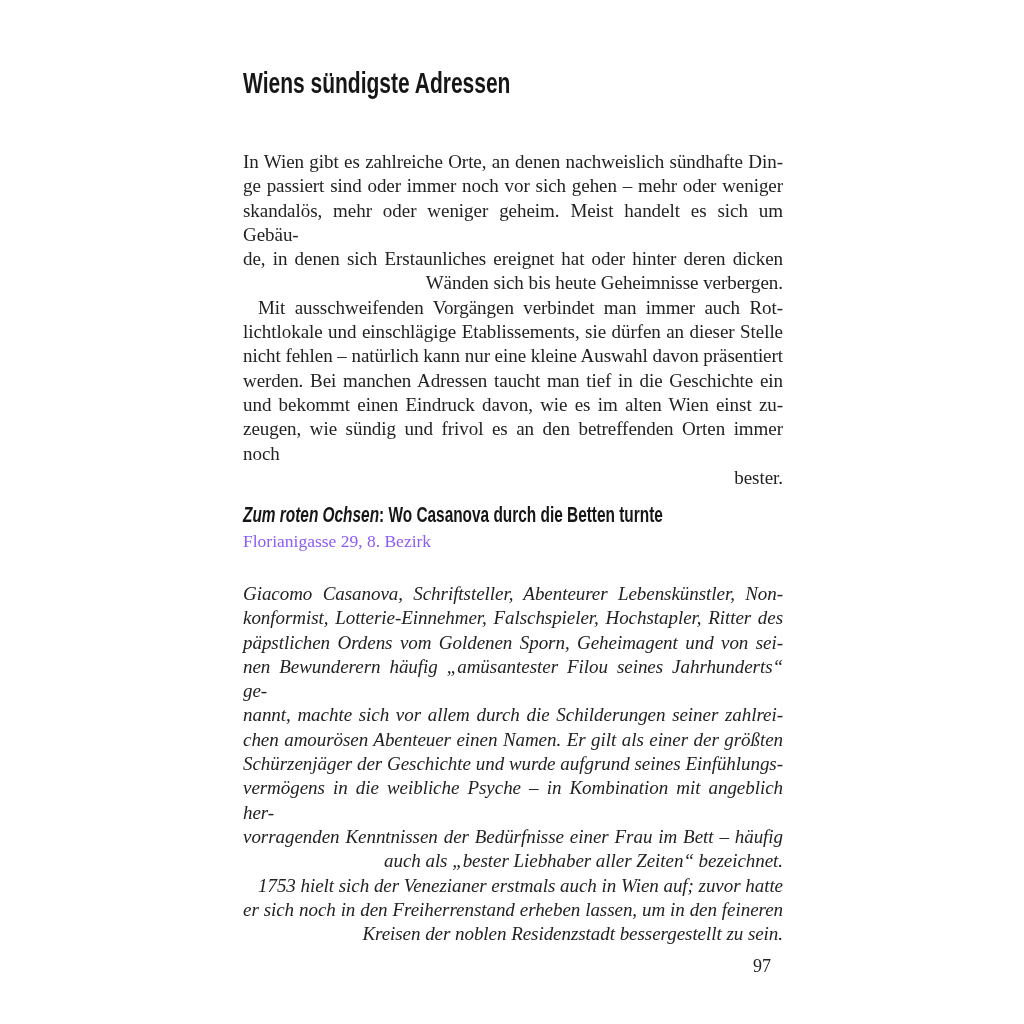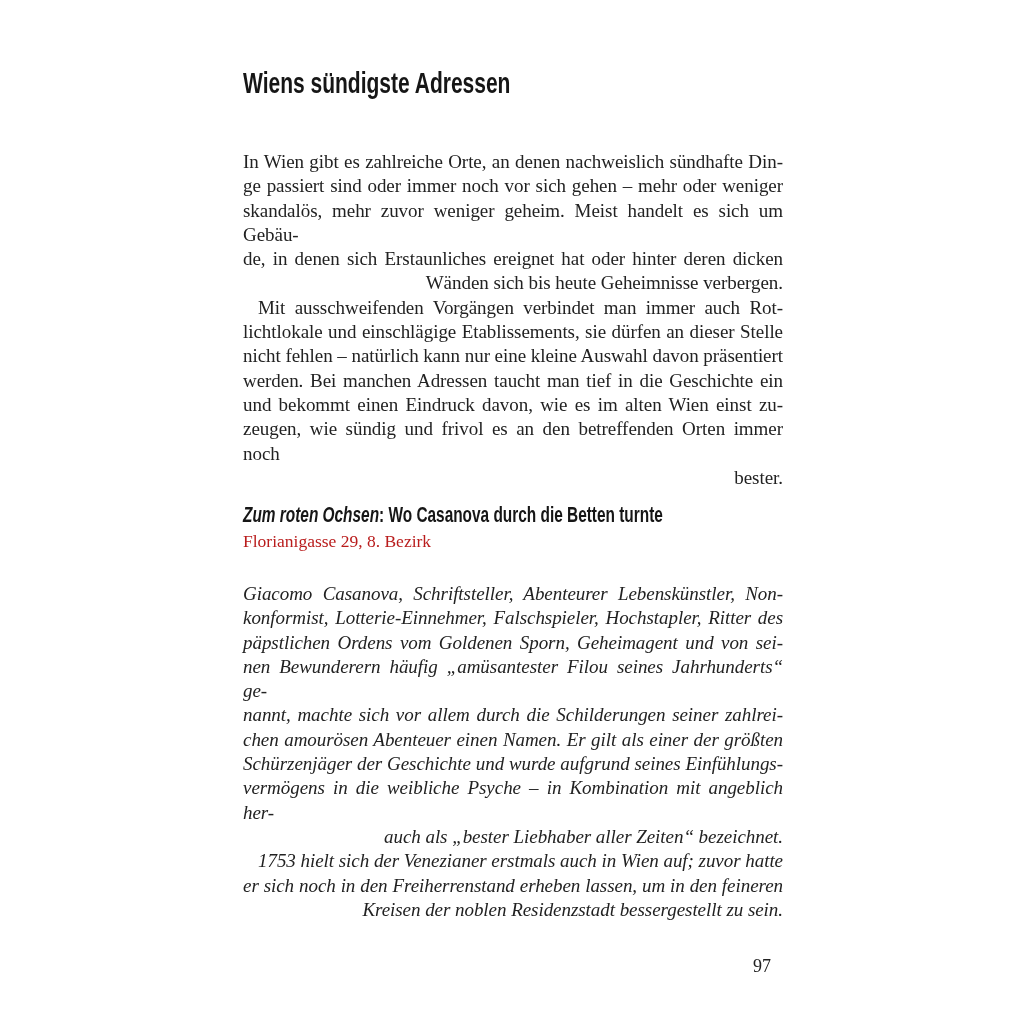--- a/index.html
+++ b/index.html
@@ -65,21 +65,21 @@
   }
   .subheading em { font-style: italic; }
   .subheading span { font-style: normal; }
   .address {
     position: absolute;
     left: 243px;
     top: 529px;
     width: 540px;
     font-size: 17.5px;
     line-height: 24.3px;
-    color: #b91c1c;
+    color: #8b5cf6;
   }
   .pagenum {
     position: absolute;
     left: 243px;
     top: 929px;
     width: 540px;
     box-sizing: border-box;
     padding-right: 12px;
     text-align: right;
     font-size: 18px;
@@ -91,21 +91,21 @@
 </head>
 <body>
 
 <div class="page">
 
   <h1 class="title">Wiens sündigste Adressen</h1>
 
   <div class="para" id="intro-block">
     <div class="ln j">In Wien gibt es zahlreiche Orte, an denen nachweislich sündhafte Din-</div>
     <div class="ln j">ge passiert sind oder immer noch vor sich gehen – mehr oder weniger</div>
-    <div class="ln j">skandalös, mehr zuvor weniger geheim. Meist handelt es sich um Gebäu-</div>
+    <div class="ln j">skandalös, mehr oder weniger geheim. Meist handelt es sich um Gebäu-</div>
     <div class="ln j">de, in denen sich Erstaunliches ereignet hat oder hinter deren dicken</div>
     <div class="ln">Wänden sich bis heute Geheimnisse verbergen.</div>
     <div class="ln j ind">Mit ausschweifenden Vorgängen verbindet man immer auch Rot-</div>
     <div class="ln j">lichtlokale und einschlägige Etablissements, sie dürfen an dieser Stelle</div>
     <div class="ln j">nicht fehlen – natürlich kann nur eine kleine Auswahl davon präsentiert</div>
     <div class="ln j">werden. Bei manchen Adressen taucht man tief in die Geschichte ein</div>
     <div class="ln j">und bekommt einen Eindruck davon, wie es im alten Wien einst zu-</div>
     <div class="ln j">zeugen, wie sündig und frivol es an den betreffenden Orten immer noch</div>
     <div class="ln">bester.</div>
   </div>
@@ -116,20 +116,21 @@
 
   <div class="para" id="main-block">
     <div class="ln j">Giacomo Casanova, Schriftsteller, Abenteurer Lebenskünstler, Non-</div>
     <div class="ln j">konformist, Lotterie-Einnehmer, Falschspieler, Hochstapler, Ritter des</div>
     <div class="ln j">päpstlichen Ordens vom Goldenen Sporn, Geheimagent und von sei-</div>
     <div class="ln j">nen Bewunderern häufig „amüsantester Filou seines Jahrhunderts“ ge-</div>
     <div class="ln j">nannt, machte sich vor allem durch die Schilderungen seiner zahlrei-</div>
     <div class="ln j">chen amourösen Abenteuer einen Namen. Er gilt als einer der größten</div>
     <div class="ln j">Schürzenjäger der Geschichte und wurde aufgrund seines Einfühlungs-</div>
     <div class="ln j">vermögens in die weibliche Psyche – in Kombination mit angeblich her-</div>
+    <div class="ln j">vorragenden Kenntnissen der Bedürfnisse einer Frau im Bett – häufig</div>
     <div class="ln">auch als „bester Liebhaber aller Zeiten“ bezeichnet.</div>
     <div class="ln j ind">1753 hielt sich der Venezianer erstmals auch in Wien auf; zuvor hatte</div>
     <div class="ln j">er sich noch in den Freiherrenstand erheben lassen, um in den feineren</div>
     <div class="ln">Kreisen der noblen Residenzstadt bessergestellt zu sein.</div>
   </div>
 
   <div class="pagenum">97</div>
 
 </div>
 

